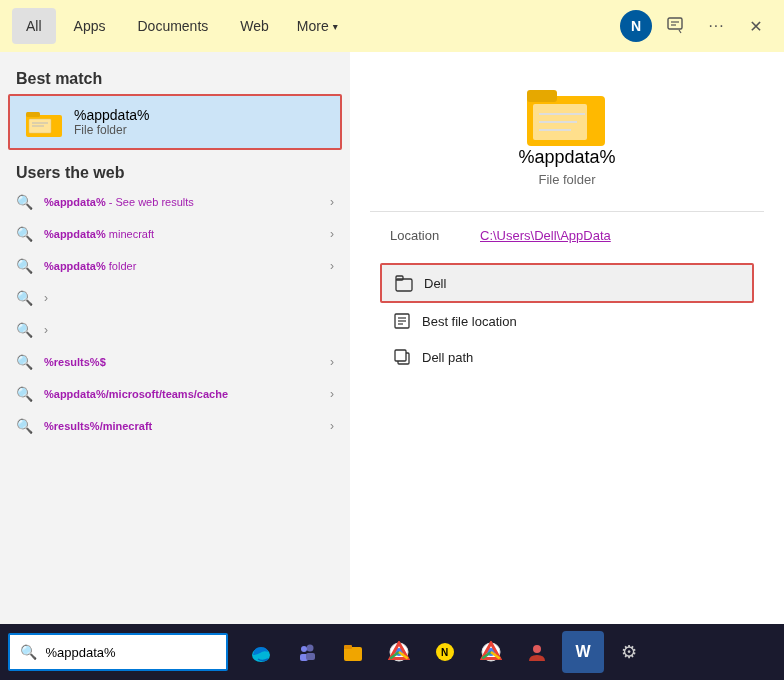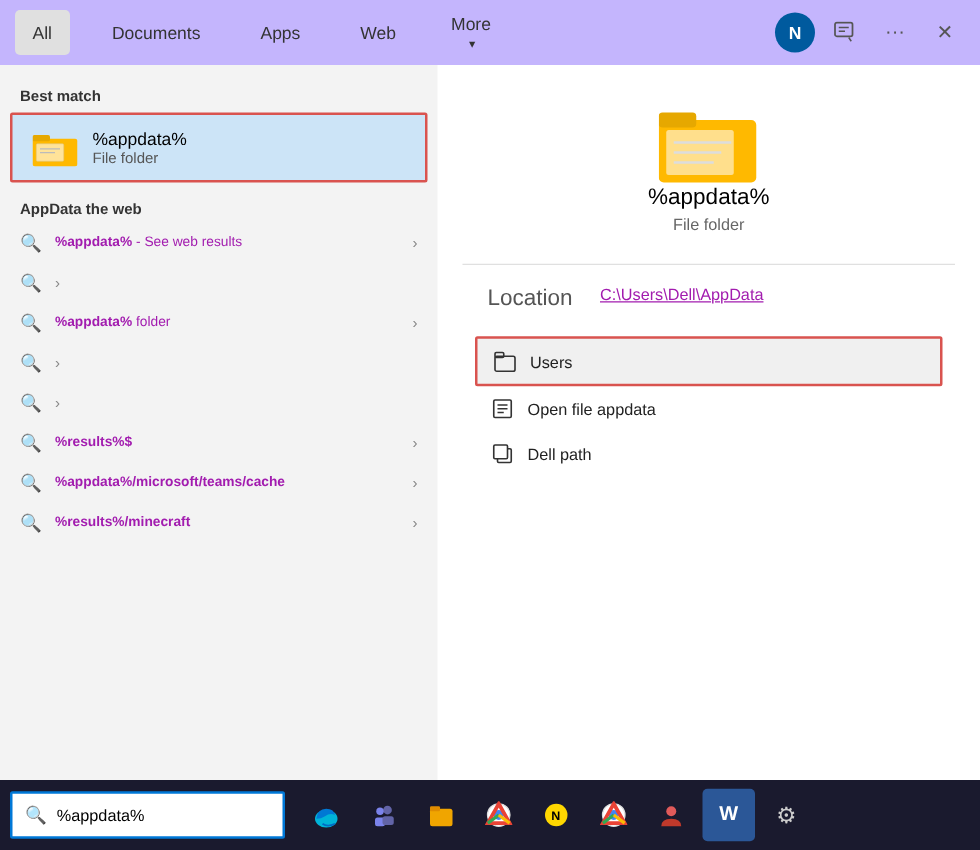--- a/index.html
+++ b/index.html
@@ -9,24 +9,24 @@
       width: 784px;
       height: 680px;
       overflow: hidden;
       position: relative;
     }
 
     
     .top-nav {
       display: flex;
       align-items: center;
-      background: #c4b5fd;
+      background: #fef9c3;
       height: 52px;
       padding: 0 12px;
-      gap: 20px;
+      gap: 4px;
     }
     .nav-tab {
       padding: 8px 14px;
       cursor: pointer;
       font-size: 14px;
       color: #333;
       border-radius: 4px;
       height: 36px;
       display: flex;
       align-items: center;
@@ -36,21 +36,20 @@
       font-weight: 500;
     }
     .nav-more {
       display: flex;
       align-items: center;
       gap: 2px;
       padding: 8px 10px;
       font-size: 14px;
       cursor: pointer;
       color: #333;
-      flex-direction: column;
     }
     .nav-spacer { flex: 1; }
     .nav-right {
       display: flex;
       align-items: center;
       gap: 8px;
     }
     .avatar-circle {
       width: 32px;
       height: 32px;
@@ -84,21 +83,21 @@
     
     .left-panel {
       width: 350px;
       background: #f3f3f3;
       padding: 12px 0;
       overflow-y: auto;
       flex-shrink: 0;
     }
 
     .section-label {
-      font-size: 12px;
+      font-size: 16px;
       font-weight: 600;
       color: #333;
       padding: 6px 16px 4px;
       text-transform: none;
     }
 
     
     .best-match-item {
       display: flex;
       align-items: center;
@@ -186,21 +185,21 @@
     }
 
     .info-row {
       display: flex;
       width: 100%;
       padding: 0 20px;
       margin-bottom: 20px;
       align-items: flex-start;
     }
     .info-label {
-      font-size: 18px;
+      font-size: 13px;
       color: #555;
       width: 90px;
       flex-shrink: 0;
     }
     .info-value {
       font-size: 13px;
       color: #a21caf;
       text-decoration: underline;
       cursor: pointer;
     }
@@ -288,22 +287,22 @@
     .folder-page { fill: #fff; stroke: #ccc; stroke-width: 0.5; }
 
     
     .chevron-down { font-size: 10px; margin-left: 2px; }
   </style>
 </head>
 <body>
 
 <div class="top-nav">
   <div class="nav-tab active">All</div>
+  <div class="nav-tab">Apps</div>
   <div class="nav-tab">Documents</div>
-  <div class="nav-tab">Apps</div>
   <div class="nav-tab">Web</div>
   <div class="nav-more">
     <span>More</span>
     <span class="chevron-down">▾</span>
   </div>
   <div class="nav-spacer"></div>
   <div class="nav-right">
     <div class="avatar-circle">N</div>
     <div class="icon-btn" title="Feedback">
       <svg width="18" height="18" viewBox="0 0 18 18" fill="none">
@@ -331,29 +330,30 @@
         <rect x="3" y="12" width="22" height="14" rx="1" class="folder-page" opacity="0.6"></rect>
         <line x1="6" y1="16" x2="22" y2="16" stroke="#bbb" stroke-width="1"></line>
         <line x1="6" y1="19" x2="18" y2="19" stroke="#bbb" stroke-width="1"></line>
       </svg>
       <div class="best-match-text">
         <div class="best-match-title">%appdata%</div>
         <div class="best-match-sub">File folder</div>
       </div>
     </div>
 
-    <div class="section-label" style="margin-top:8px;">AppData the web</div>
+    <div class="section-label" style="margin-top:8px;">Users the web</div>
 
     <div class="web-search-item">
       <div class="search-icon-small">🔍</div>
       <div class="web-item-text"><span class="bold">%appdata%</span> - See web results</div>
       <div class="chevron-right">›</div>
     </div>
     <div class="web-search-item">
       <div class="search-icon-small">🔍</div>
+      <div class="web-item-text"><span class="bold">%appdata%</span> minecraft</div>
       <div class="chevron-right">›</div>
     </div>
     <div class="web-search-item">
       <div class="search-icon-small">🔍</div>
       <div class="web-item-text"><span class="bold">%appdata%</span> folder</div>
       <div class="chevron-right">›</div>
     </div>
     <div class="web-search-item">
       <div class="search-icon-small">🔍</div>
       <div class="chevron-right">›</div>
@@ -402,33 +402,33 @@
 
     <div class="action-list">
 
       <div class="action-item highlighted">
         <div class="action-icon">
           <svg width="18" height="18" viewBox="0 0 18 18" xmlns="http://www.w3.org/2000/svg">
             <rect x="1" y="5" width="16" height="12" rx="1.5" fill="none" stroke="#333" stroke-width="1.3"></rect>
             <rect x="1" y="2" width="7" height="4" rx="1" fill="none" stroke="#333" stroke-width="1.3"></rect>
           </svg>
         </div>
-        <div class="action-text">Users</div>
+        <div class="action-text">Dell</div>
       </div>
 
       <div class="action-item">
         <div class="action-icon">
           <svg width="18" height="18" viewBox="0 0 18 18" xmlns="http://www.w3.org/2000/svg">
             <rect x="2" y="2" width="14" height="14" rx="1" fill="none" stroke="#333" stroke-width="1.3"></rect>
             <line x1="5" y1="6" x2="13" y2="6" stroke="#333" stroke-width="1.2"></line>
             <line x1="5" y1="9" x2="13" y2="9" stroke="#333" stroke-width="1.2"></line>
             <line x1="5" y1="12" x2="10" y2="12" stroke="#333" stroke-width="1.2"></line>
           </svg>
         </div>
-        <div class="action-text">Open file appdata</div>
+        <div class="action-text">Best file location</div>
       </div>
 
       <div class="action-item">
         <div class="action-icon">
           <svg width="18" height="18" viewBox="0 0 18 18" xmlns="http://www.w3.org/2000/svg">
             <rect x="5" y="5" width="11" height="11" rx="1" fill="none" stroke="#333" stroke-width="1.3"></rect>
             <rect x="2" y="2" width="11" height="11" rx="1" fill="white" stroke="#333" stroke-width="1.3"></rect>
           </svg>
         </div>
         <div class="action-text">Dell path</div>

